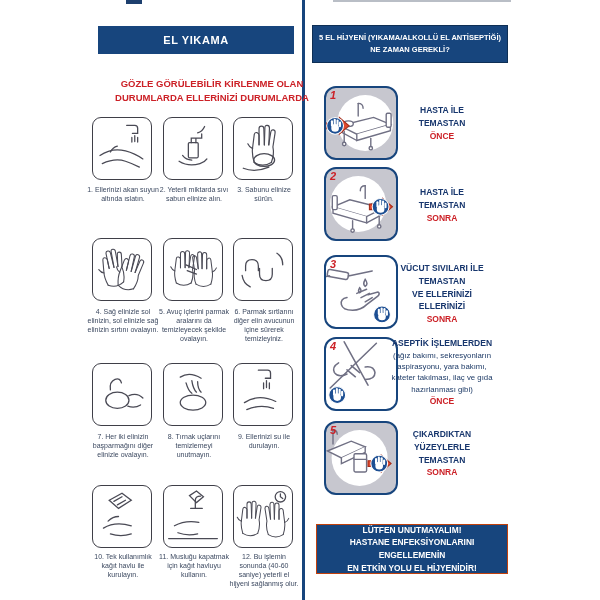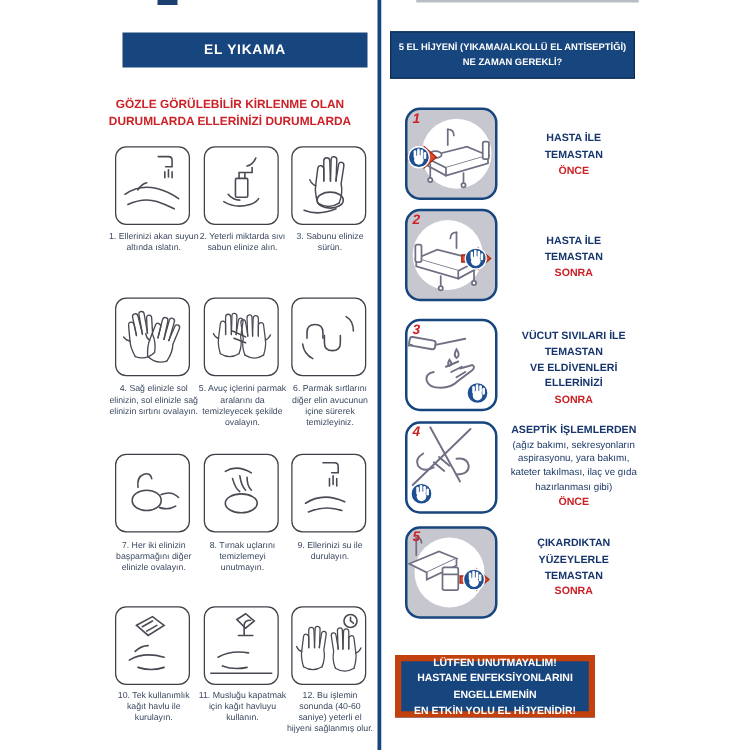--- a/index.html
+++ b/index.html
@@ -6,46 +6,46 @@
   #page{position:relative;width:600px;height:600px;background:#ffffff;overflow:hidden;
         font-family:"Liberation Sans",sans-serif;}
   .mark1{position:absolute;left:126px;top:0;width:16px;height:4px;background:#1d3f6e;}
   .mark2{position:absolute;left:333px;top:0;width:178px;height:2px;background:#b9bec6;}
   .divider{position:absolute;left:302px;top:0;width:3px;height:600px;background:#17457d;}
 
   
   .lp-header{position:absolute;left:98px;top:26px;width:196px;height:28px;background:#17457d;
     color:#fff;display:flex;align-items:center;justify-content:center;font-weight:bold;
     font-size:11px;letter-spacing:.6px;}
-  .lp-sub{position:absolute;left:72px;top:77px;width:224px;text-align:center;color:#cc2127;
+  .lp-sub{position:absolute;left:100px;top:77px;width:224px;text-align:center;color:#cc2127;
     font-weight:bold;font-size:9.5px;line-height:1.45;}
   .cell{position:absolute;width:60px;height:63px;border:1.6px solid #3f3f48;border-radius:9px;
     background:#fff;box-sizing:border-box;}
   .cell svg{position:absolute;left:0;top:0;width:100%;height:100%;}
   .cap{position:absolute;width:72px;text-align:center;font-size:7px;line-height:1.3;
     color:#3c4960;}
 
   
   .rp-header{position:absolute;left:312px;top:25px;width:196px;height:38px;background:#17457d;
     border:1px solid #0e2f55;color:#fff;display:flex;flex-direction:column;align-items:center;
     justify-content:center;font-weight:bold;font-size:7.5px;line-height:1.55;text-align:center;box-sizing:border-box;}
   .r-box{position:absolute;left:324px;width:74px;height:74px;border:2.5px solid #17457d;
     border-radius:12px;overflow:hidden;box-sizing:border-box;background:#fff;}
   .r-box.gray{background:#c7c7cf;}
   .r-box svg{position:absolute;left:0;top:0;width:100%;height:100%;}
   .r-num{position:absolute;top:1px;left:4px;color:#cc2127;font-weight:bold;font-style:italic;
     font-size:11px;z-index:3;}
-  .r-text{position:absolute;left:402px;width:114px;text-align:center;font-weight:bold;
+  .r-text{position:absolute;left:385px;width:114px;text-align:center;font-weight:bold;
     color:#17366d;font-size:8.5px;line-height:1.5;}
   .r-text span{display:block;}
   .r-sub{font-weight:normal;font-size:7.8px;line-height:1.45;color:#1d3a66;}
   .r-accent{color:#cc2127;}
 
-  .banner{position:absolute;left:316px;top:524px;width:160px;height:50px;background:#17457d;
-    border:5px solid #c2410c;color:#fff;display:flex;flex-direction:column;justify-content:center;
+  .banner{position:absolute;left:316px;top:524px;width:192px;height:50px;background:#17457d;
+    border:1px solid #c2410c;color:#fff;display:flex;flex-direction:column;justify-content:center;
     text-align:center;font-weight:bold;font-size:8.4px;line-height:1.5;box-sizing:border-box;}
   .banner span{display:block;}
 </style>
 </head>
 <body>
 
 <div id="page">
 
   <svg width="0" height="0" style="position:absolute" aria-hidden="true">
     <defs>
@@ -284,21 +284,21 @@
       <g transform="translate(80,82)">
         <circle r="12" fill="#1d4f93" stroke="#fff" stroke-width="1.5"></circle>
         <use href="#whand" transform="translate(-8,-9)" fill="#fff"></use>
       </g>
     </svg>
     <span class="r-num">3</span>
   </div>
   <div class="r-text" style="top:262px">
     <span>VÜCUT SIVILARI İLE</span>
     <span>TEMASTAN</span>
-    <span>VE ELDİVENLERİ</span>
+    <span>VE ELLERİNİZİ</span>
     <span>ELLERİNİZİ</span>
     <span class="r-accent">SONRA</span>
   </div>
 
   <div class="r-box" style="top:337px">
     <svg viewBox="0 0 100 100">
       <g stroke="#707084" stroke-width="2.2" fill="none" stroke-linecap="round">
         <line x1="6" y1="70" x2="72" y2="6"></line>
         <line x1="26" y1="4" x2="60" y2="66"></line>
         <path d="M18,34 q-10,6 -6,14 q6,8 18,2"></path>

